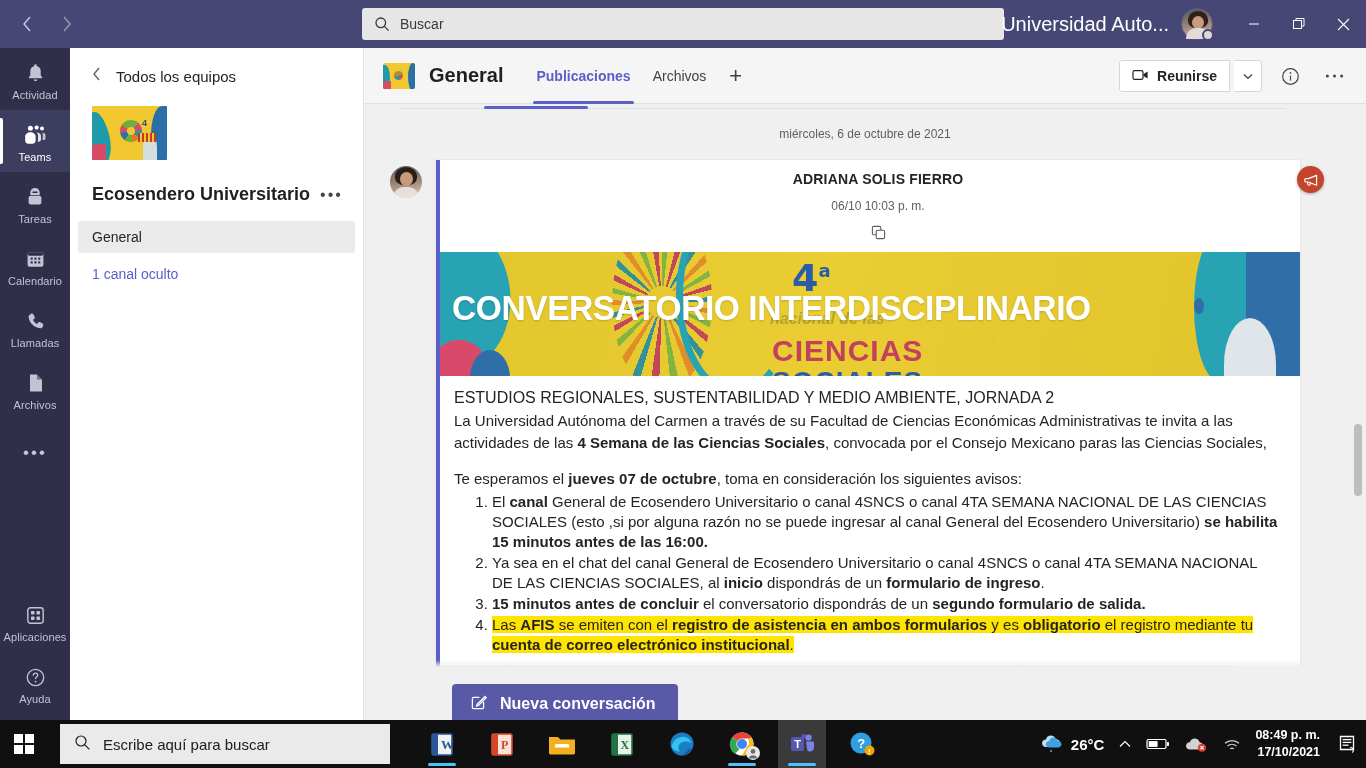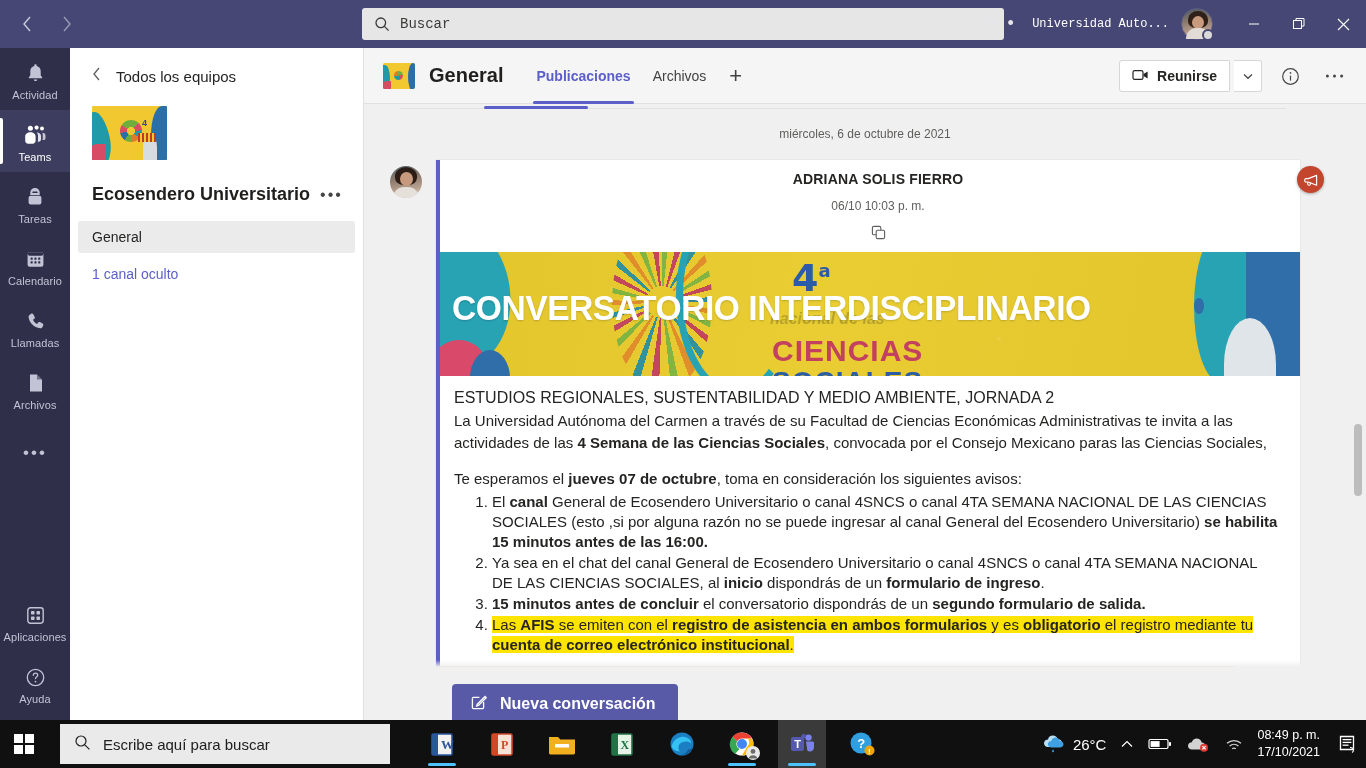--- a/index.html
+++ b/index.html
@@ -8,21 +8,21 @@
     overflow: hidden;
     font-family: "Liberation Sans", sans-serif;
     background: #f0f0f0;
   }
 
   
   .titlebar {
     position: absolute; top: 0; left: 0;
     width: 1366px; height: 48px;
     background: #464775;
-    display: flex; align-items: center; font-family: Liberation Mono, monospace;
+    display: flex; align-items: center;
   }
   .nav-arrows { display: flex; align-items: center; margin-left: 10px; gap: 6px; }
   .nav-arrow {
     width: 34px; height: 34px;
     display: flex; align-items: center; justify-content: center;
     color: #c9c9dd; font-size: 19px; border-radius: 4px;
   }
   .nav-arrow.disabled { color: #9a9ab5; }
   .search-wrap {
     position: absolute; left: 362px; top: 8px;
@@ -33,21 +33,21 @@
   .search-icon { width: 16px; height: 16px; margin-right: 10px; flex: none; }
   .search-text { font-size: 14px; color: #3b3a39; }
   .tb-right {
     position: absolute; right: 0; top: 0; height: 48px;
     display: flex; align-items: center;
   }
   .tb-ellipsis {
     color: #e6e6ea; font-size: 18px; letter-spacing: 2px;
     padding: 0 10px; line-height: 10px;
   }
-  .org-name { color: #ffffff; font-size: 12px; margin: 0 12px 0 4px; }
+  .org-name { color: #ffffff; font-size: 20px; margin: 0 12px 0 4px; }
   .avatar-top {
     width: 32px; height: 32px; border-radius: 50%;
     position: relative; overflow: visible;
     background: linear-gradient(170deg,#4c5a63 0%,#8c7a6c 40%,#b59b8c 70%,#d8d2cc 100%);
     border: 1px solid #5d5d86;
   }
   .avatar-top .hair {
     position: absolute; left: 6px; top: 2px; width: 20px; height: 17px;
     background: #2f2119; border-radius: 50% 50% 40% 40%;
   }
@@ -394,21 +394,21 @@
   .tb-apps { display: flex; align-items: center; margin-left: 28px; gap: 12px; }
   .tb-app {
     width: 48px; height: 48px; position: relative;
     display: flex; align-items: center; justify-content: center;
   }
   .tb-app.active-bg { background: #3a3a3a; }
   .tb-app .underline {
     position: absolute; bottom: 2px; left: 10px; width: 28px; height: 3px;
     background: #4cc2ff; border-radius: 2px;
   }
-  .tray { position: absolute; right: 0; display: flex; align-items: center; height: 48px; }
+  .tray { position: absolute; right: 0; display: flex; align-items: center; height: 48px; font-weight: bold; }
   .tray-item { display: flex; align-items: center; color: #ffffff; font-size: 14px; padding: 0 7px; }
   .tray-clock { display: flex; flex-direction: column; align-items: flex-end; color:#fff; font-size: 12.5px; line-height: 17px; padding: 0 10px 0 6px; }
   .weather-t { color: #ffffff; font-size: 15px; margin-left: 6px; }
 </style>
 </head>
 <body>
 
 <div class="titlebar">
   <div class="nav-arrows">
     <div class="nav-arrow">

